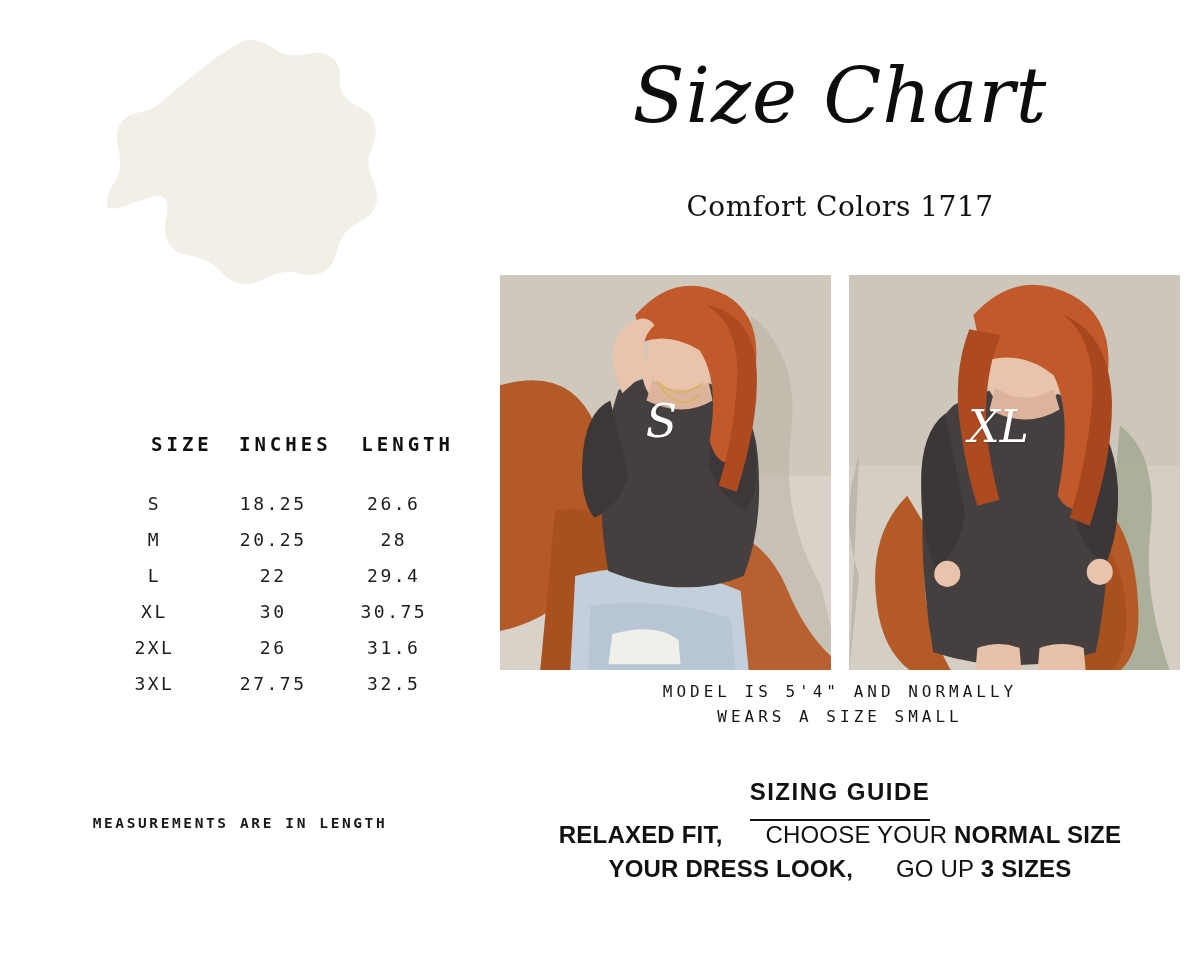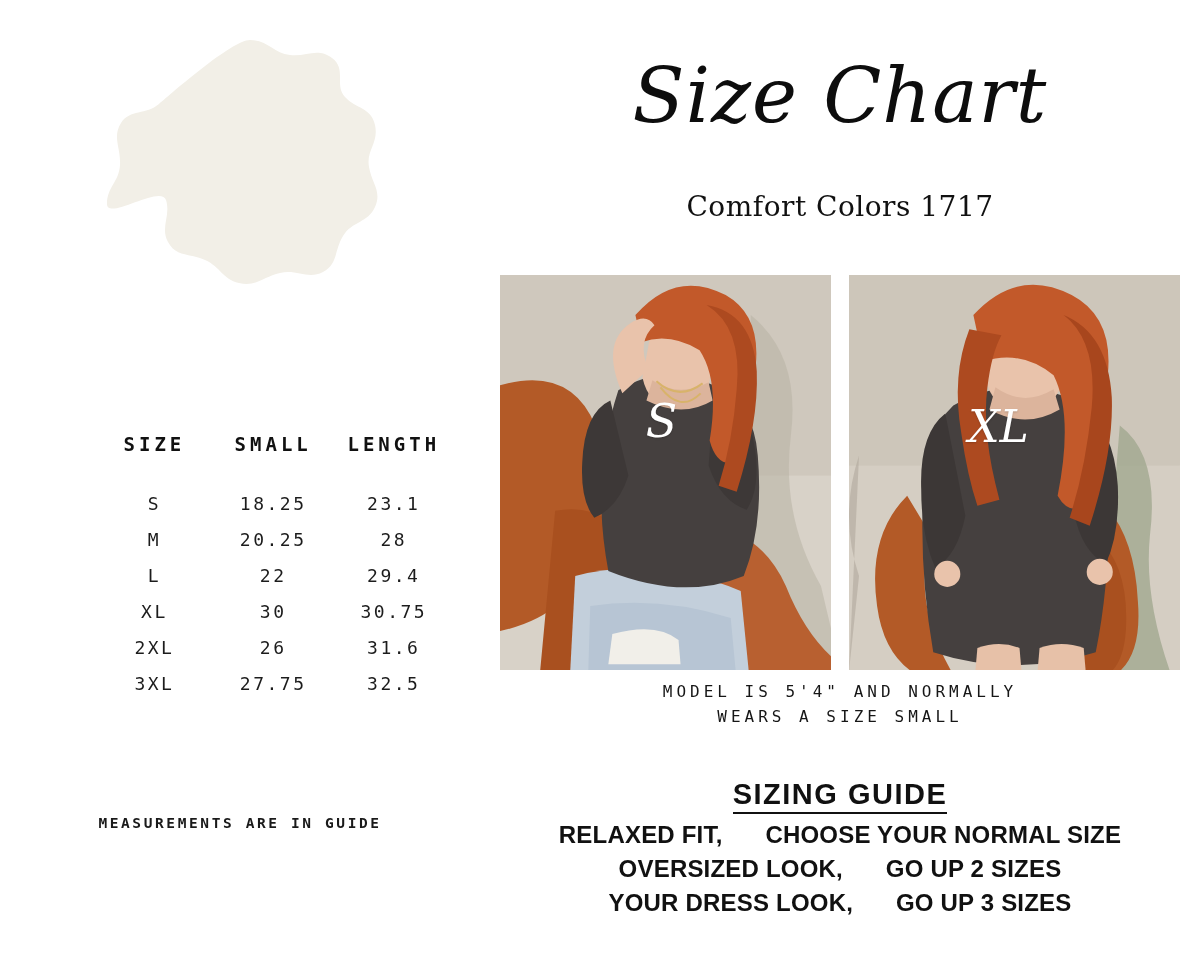--- a/index.html
+++ b/index.html
@@ -41,21 +41,21 @@
     width: 360px;
     border-collapse: collapse;
   }
   .size-table th {
     font-family: "DejaVu Sans Mono", monospace;
     font-size: 19px;
     font-weight: 700;
     letter-spacing: 4px;
     color: #111;
     padding-bottom: 30px;
-    text-align: center;
+    text-align: right;
   }
   .size-table td {
     font-family: "DejaVu Sans Mono", monospace;
     font-size: 18px;
     font-weight: 400;
     letter-spacing: 2.5px;
     color: #1c1c1c;
     text-align: center;
     padding: 7.5px 0;
   }
@@ -155,46 +155,46 @@
 
   .guide-title {
     position: absolute;
     left: 0;
     top: 778px;
     width: 720px;
     text-align: center;
   }
   .guide-title span {
     font-family: "Liberation Sans", sans-serif;
-    font-size: 29px;
+    font-size: 24px;
     font-weight: 700;
     letter-spacing: 1.5px;
     border-bottom: 2.5px solid #111;
-    padding-bottom: 2px;
+    padding-bottom: 14px;
     color: #111;
   }
 
   .guide-lines {
     position: absolute;
     left: 0;
     top: 818px;
     width: 720px;
     text-align: center;
     line-height: 1.42;
   }
   .guide-line {
     font-family: "Liberation Sans", sans-serif;
     font-size: 24px;
     font-weight: 700;
     letter-spacing: 0.2px;
     color: #111;
     white-space: nowrap;
   }
   .guide-line .reg {
-    font-weight: 700;
+    font-weight: 400;
     margin-left: 36px;
   }
 </style>
 </head>
 <body>
 
 <div class="left-col">
 
   <div class="blob-wrap">
     <svg viewBox="0 0 290 300" xmlns="http://www.w3.org/2000/svg" aria-hidden="true">
@@ -205,29 +205,29 @@
 
   <table class="size-table">
     <colgroup>
         <col class="c-size">
         <col class="c-width">
         <col class="c-length">
       </colgroup>
     <thead>
       <tr>
         <th>SIZE</th>
-        <th>SMALL</th>
+        <th>INCHES</th>
         <th>LENGTH</th>
       </tr>
     </thead>
     <tbody>
       <tr>
         <td>S</td>
         <td>18.25</td>
-        <td>23.1</td>
+        <td>26.6</td>
       </tr>
       <tr>
         <td>M</td>
         <td>20.25</td>
         <td>28</td>
       </tr>
       <tr>
         <td>L</td>
         <td>22</td>
         <td>29.4</td>
@@ -243,21 +243,21 @@
         <td>31.6</td>
       </tr>
       <tr>
         <td>3XL</td>
         <td>27.75</td>
         <td>32.5</td>
       </tr>
     </tbody>
   </table>
 
-  <div class="measure-note">MEASUREMENTS ARE IN GUIDE</div>
+  <div class="measure-note">MEASUREMENTS ARE IN LENGTH</div>
 </div>
 
 <div class="right-col">
 
   <div class="title-script">Size Chart</div>
   <div class="subtitle">Comfort Colors 1717</div>
 
   <div class="photos">
 
     <div class="photo">
@@ -336,19 +336,16 @@
 
   <div class="guide-title">
     <span>SIZING GUIDE</span>
   </div>
 
   <div class="guide-lines">
     <div class="guide-line">
       <span>RELAXED FIT,</span><span class="reg"> CHOOSE YOUR </span><span>NORMAL SIZE</span>
     </div>
     <div class="guide-line">
-      <span>OVERSIZED LOOK,</span><span class="reg"> GO UP </span><span>2 SIZES</span>
-    </div>
-    <div class="guide-line">
       <span>YOUR DRESS LOOK,</span><span class="reg"> GO UP </span><span>3 SIZES</span>
     </div>
   </div>
 </div>
 
 </body></html>

